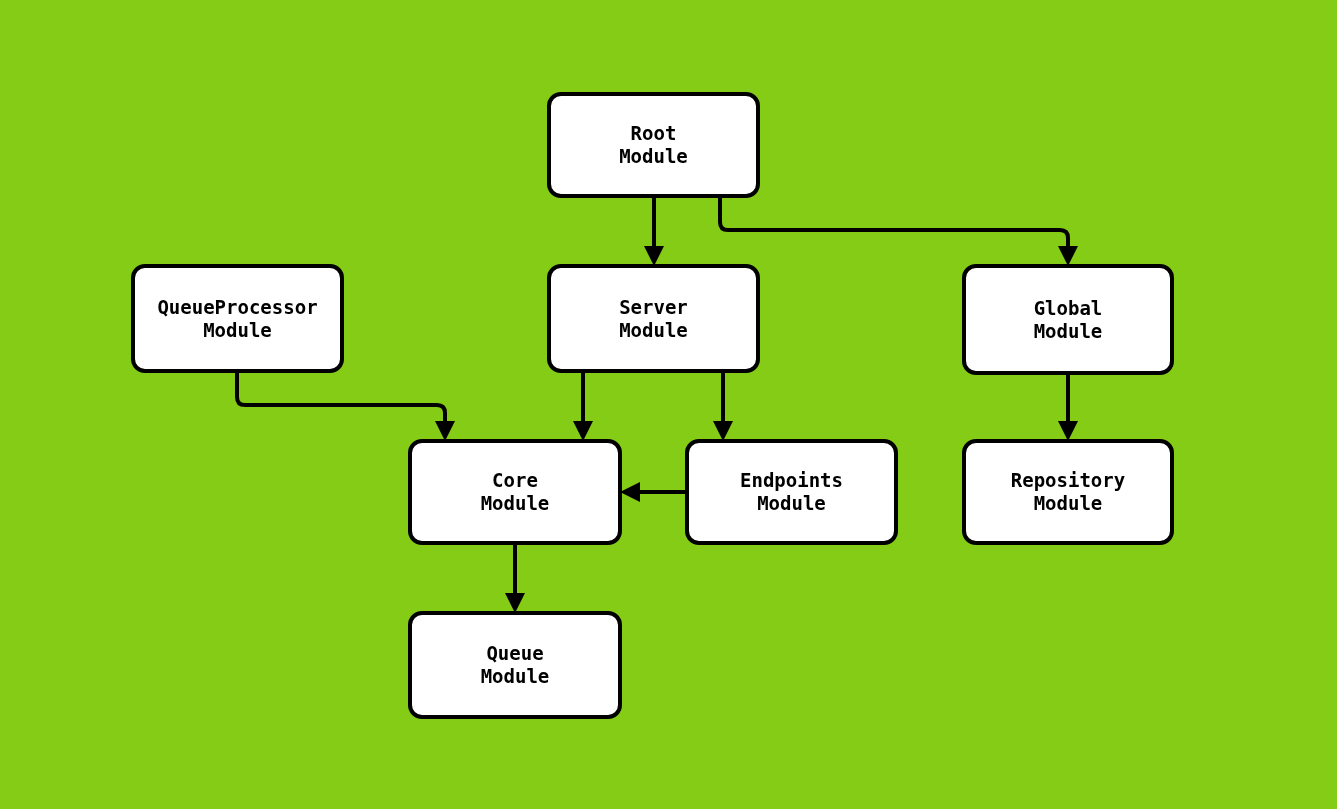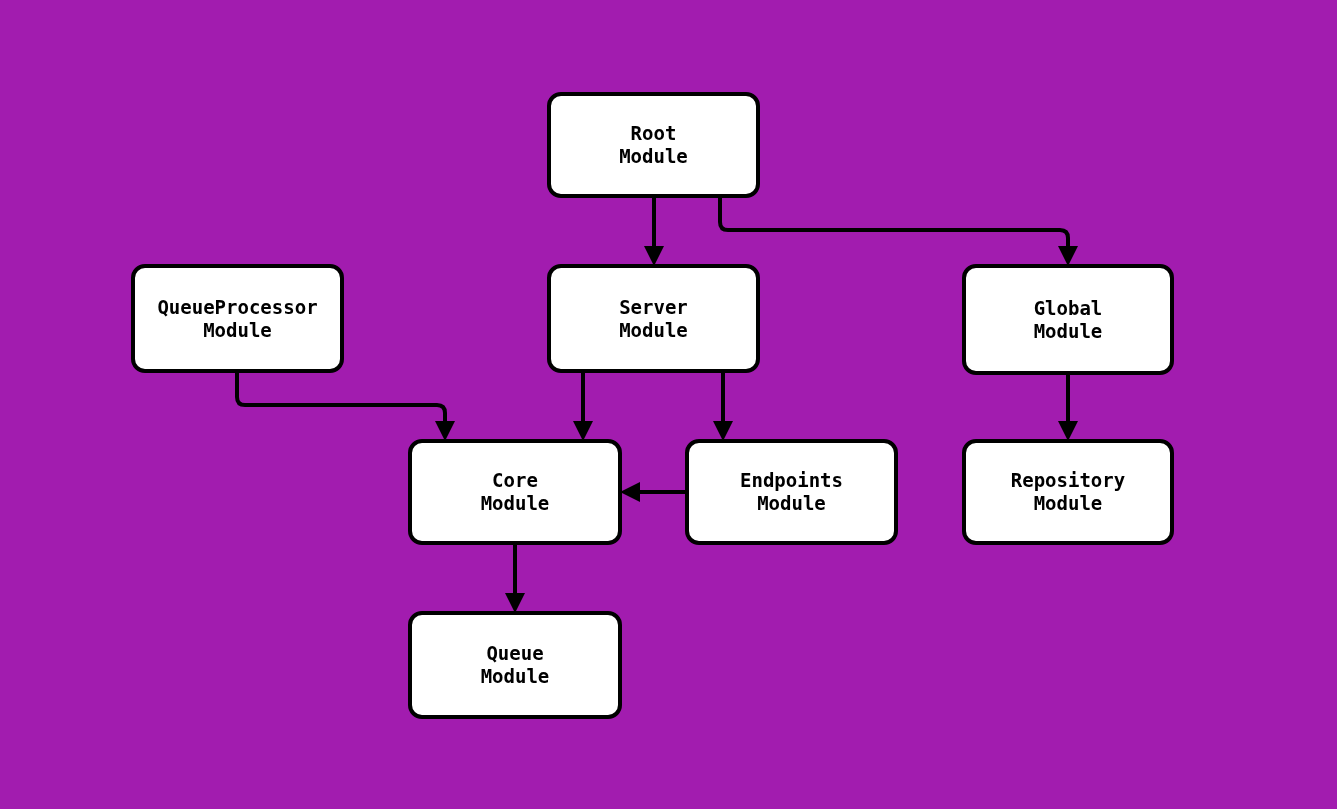--- a/index.html
+++ b/index.html
@@ -11,21 +11,21 @@
   body {
     width: 1337px;
     height: 809px;
     overflow: hidden;
     font-family: "DejaVu Sans Mono", "Liberation Mono", monospace;
   }
   #diagram-root {
     position: relative;
     width: 1337px;
     height: 809px;
-    background: #a21caf;
+    background: #84cc16;
   }
   svg.diagram-canvas {
     display: block;
     width: 1337px;
     height: 809px;
   }
   .node-box {
     fill: #ffffff;
     stroke: #000000;
     stroke-width: 4;

